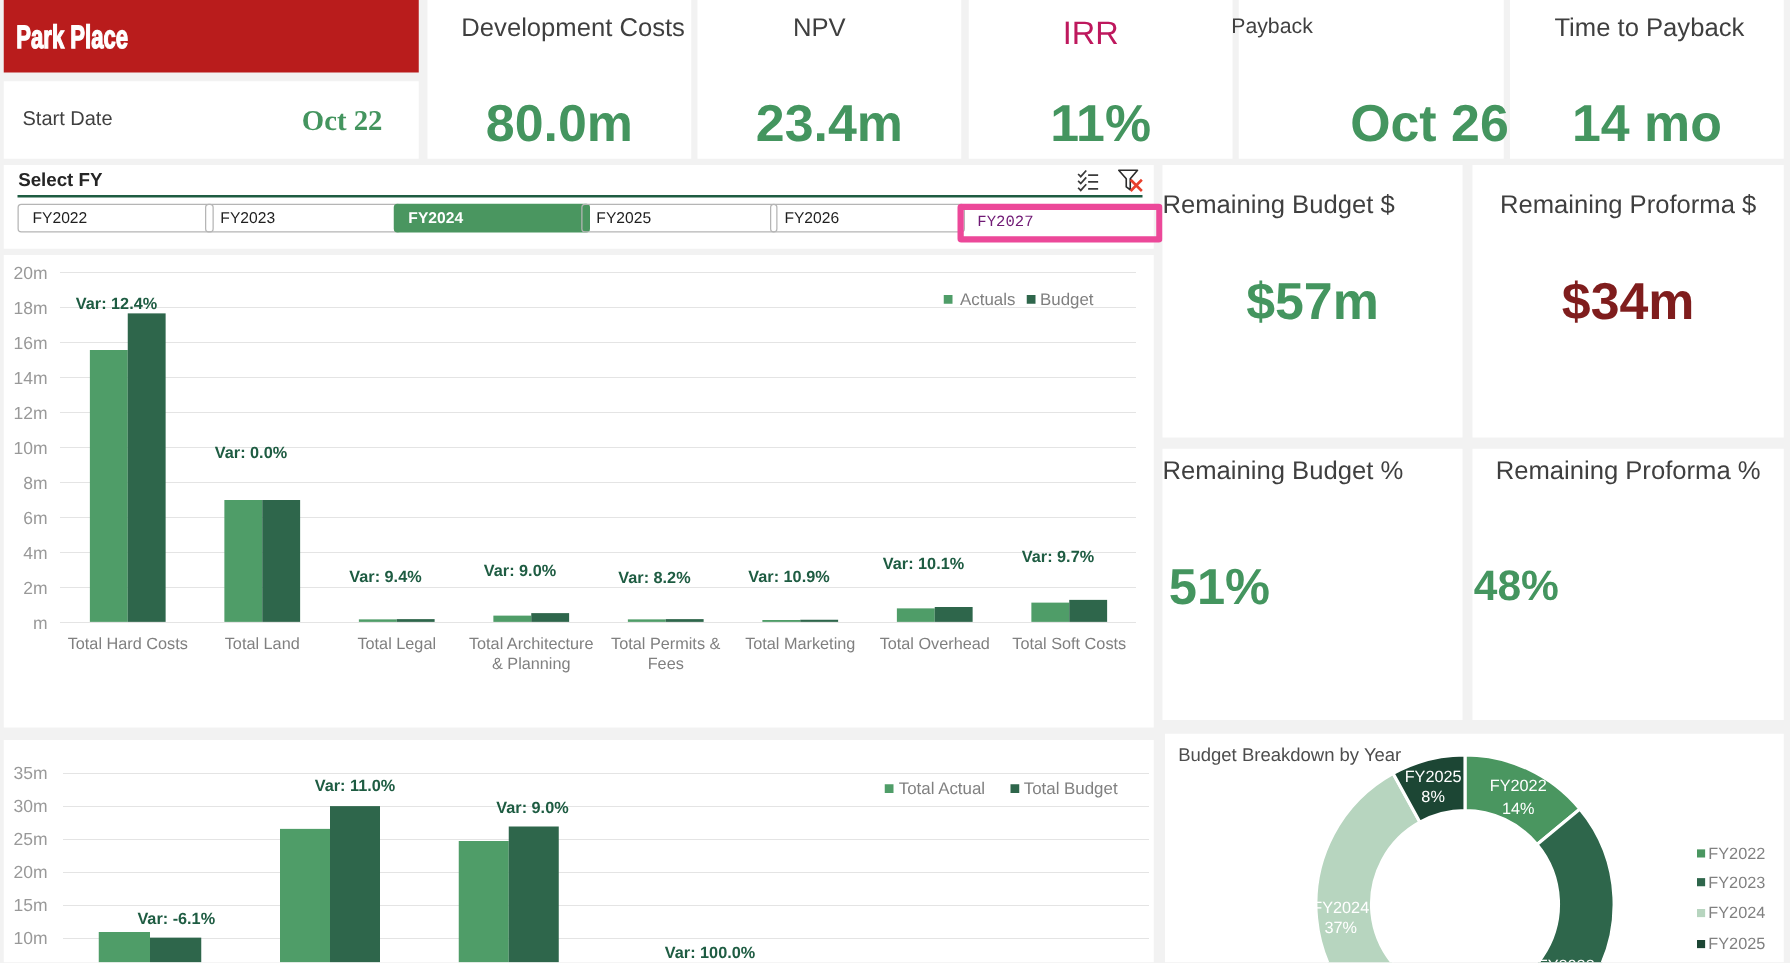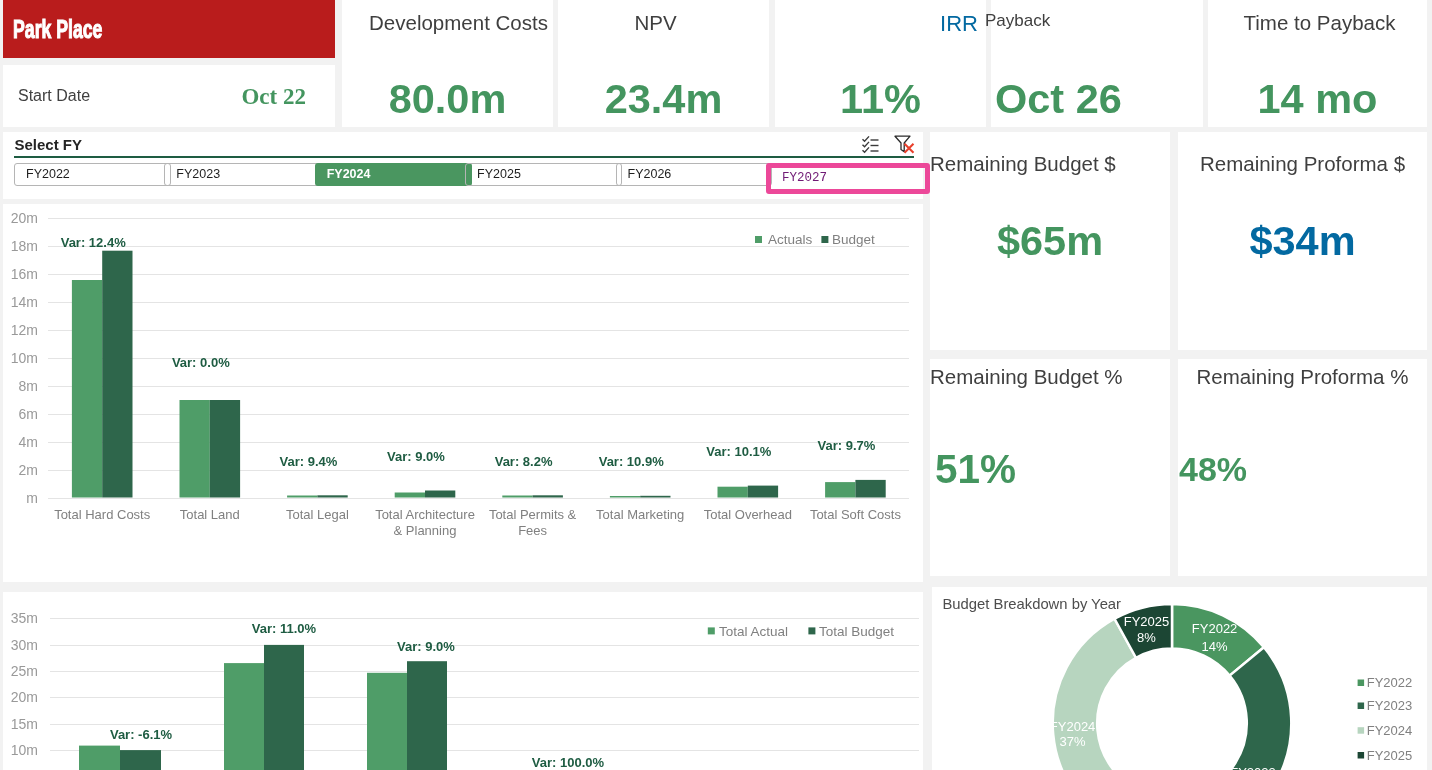--- a/index.html
+++ b/index.html
@@ -22,26 +22,26 @@
 
 <div class="card" style="left:342px;top:0;width:211px;height:127px;">
   <div class="abs" style="left:11px;right:-11px;top:11px;text-align:center;font-size:20.5px;color:#3f3f3f;">Development Costs</div>
   <div class="abs" style="left:0;right:0;top:77.5px;text-align:center;font-size:41.5px;font-weight:bold;color:#44955F;line-height:42px;">80.0m</div>
 </div>
 <div class="card" style="left:558px;top:0;width:211px;height:127px;">
   <div class="abs" style="left:-8px;right:8px;top:11px;text-align:center;font-size:20.5px;color:#3f3f3f;">NPV</div>
   <div class="abs" style="left:0;right:0;top:77.5px;text-align:center;font-size:41.5px;font-weight:bold;color:#44955F;line-height:42px;">23.4m</div>
 </div>
 <div class="card" style="left:775px;top:0;width:211px;height:127px;">
-  <div class="abs" style="left:-8px;right:8px;top:11px;text-align:right;font-size:22px;color:#0369a1;">IRR</div>
+  <div class="abs" style="left:-8px;right:8px;top:11px;text-align:center;font-size:26px;color:#be185d;">IRR</div>
   <div class="abs" style="left:0;right:0;top:77.5px;text-align:center;font-size:41.5px;font-weight:bold;color:#44955F;line-height:42px;">11%</div>
 </div>
 <div class="card" style="left:991px;top:0;width:212px;height:127px;">
   <div class="abs" style="left:-6px;right:6px;top:11px;font-size:17px;color:#3f3f3f;">Payback</div>
-  <div class="abs" style="left:4px;right:-4px;top:77.5px;text-align:left;font-size:41.5px;font-weight:bold;color:#44955F;line-height:42px;">Oct 26</div>
+  <div class="abs" style="left:4px;right:-4px;top:77.5px;text-align:right;font-size:41.5px;font-weight:bold;color:#44955F;line-height:42px;">Oct 26</div>
 </div>
 <div class="card" style="left:1208px;top:0;width:219px;height:127px;">
   <div class="abs" style="left:2px;right:-2px;top:11px;text-align:center;font-size:20.5px;color:#3f3f3f;">Time to Payback</div>
   <div class="abs" style="left:0;right:0;top:77.5px;text-align:center;font-size:41.5px;font-weight:bold;color:#44955F;line-height:42px;">14 mo</div>
 </div>
 
 <div class="card" style="left:3px;top:132px;width:920px;height:67px;">
   <div class="abs" style="left:11.5px;top:4px;font-size:15px;font-weight:bold;color:#252525;">Select FY</div>
   <div class="abs" style="left:11px;top:24px;width:900px;height:2px;background:#1E5C42;"></div>
   <svg class="abs" style="left:858px;top:3px;" width="19" height="19" viewBox="0 0 19 19">
@@ -181,25 +181,25 @@
   </g>
   <rect x="704.8" y="35.4" width="7" height="7" fill="#4F9D68"></rect>
   <text x="716" y="43.5" font-size="13.5" fill="#808080">Total Actual</text>
   <rect x="805.4" y="35.4" width="7" height="7" fill="#2E664B"></rect>
   <text x="816" y="43.5" font-size="13.5" fill="#808080">Total Budget</text>
 </svg>
 </div>
 
 <div class="card" style="left:930px;top:132px;width:240px;height:218px;">
   <div class="abs" style="left:0;right:0;top:20px;font-size:20.5px;color:#3f3f3f;">Remaining Budget $</div>
-  <div class="abs" style="left:0;right:0;top:88px;text-align:center;font-size:41.5px;font-weight:bold;color:#44955F;line-height:42px;">$65m</div>
+  <div class="abs" style="left:0;right:0;top:88px;text-align:center;font-size:41.5px;font-weight:bold;color:#44955F;line-height:42px;">$57m</div>
 </div>
 <div class="card" style="left:1178px;top:132px;width:249px;height:218px;">
   <div class="abs" style="left:0;right:0;top:20px;text-align:center;font-size:20.5px;color:#3f3f3f;">Remaining Proforma $</div>
-  <div class="abs" style="left:0;right:0;top:88px;text-align:center;font-size:41.5px;font-weight:bold;color:#0369a1;line-height:42px;">$34m</div>
+  <div class="abs" style="left:0;right:0;top:88px;text-align:center;font-size:41.5px;font-weight:bold;color:#7f1d1d;line-height:42px;">$34m</div>
 </div>
 <div class="card" style="left:930px;top:359px;width:240px;height:217px;">
   <div class="abs" style="left:0;right:0;top:6px;font-size:20.5px;color:#3f3f3f;">Remaining Budget %</div>
   <div class="abs" style="left:5px;right:-5px;top:89px;text-align:left;font-size:40.5px;font-weight:bold;color:#44955F;line-height:42px;">51%</div>
 </div>
 <div class="card" style="left:1178px;top:359px;width:249px;height:217px;">
   <div class="abs" style="left:0;right:0;top:6px;text-align:center;font-size:20.5px;color:#3f3f3f;">Remaining Proforma %</div>
   <div class="abs" style="left:1px;right:-1px;top:89px;text-align:left;font-size:34px;font-weight:bold;color:#44955F;line-height:42px;">48%</div>
 </div>
 

